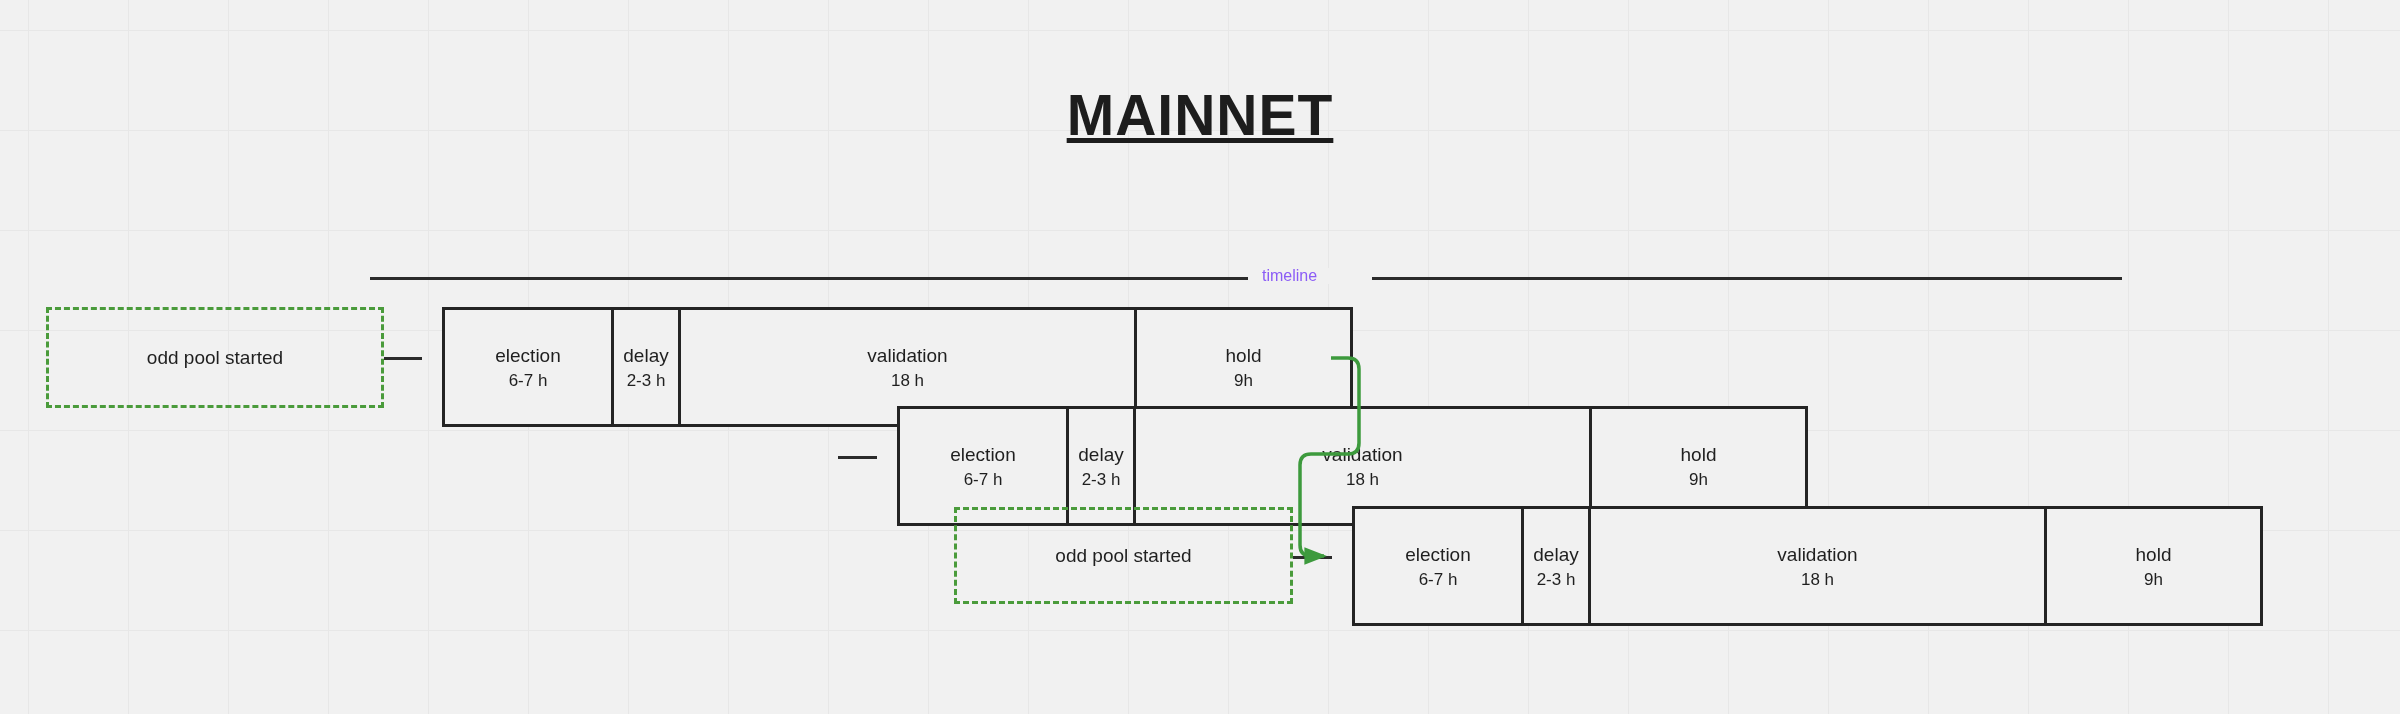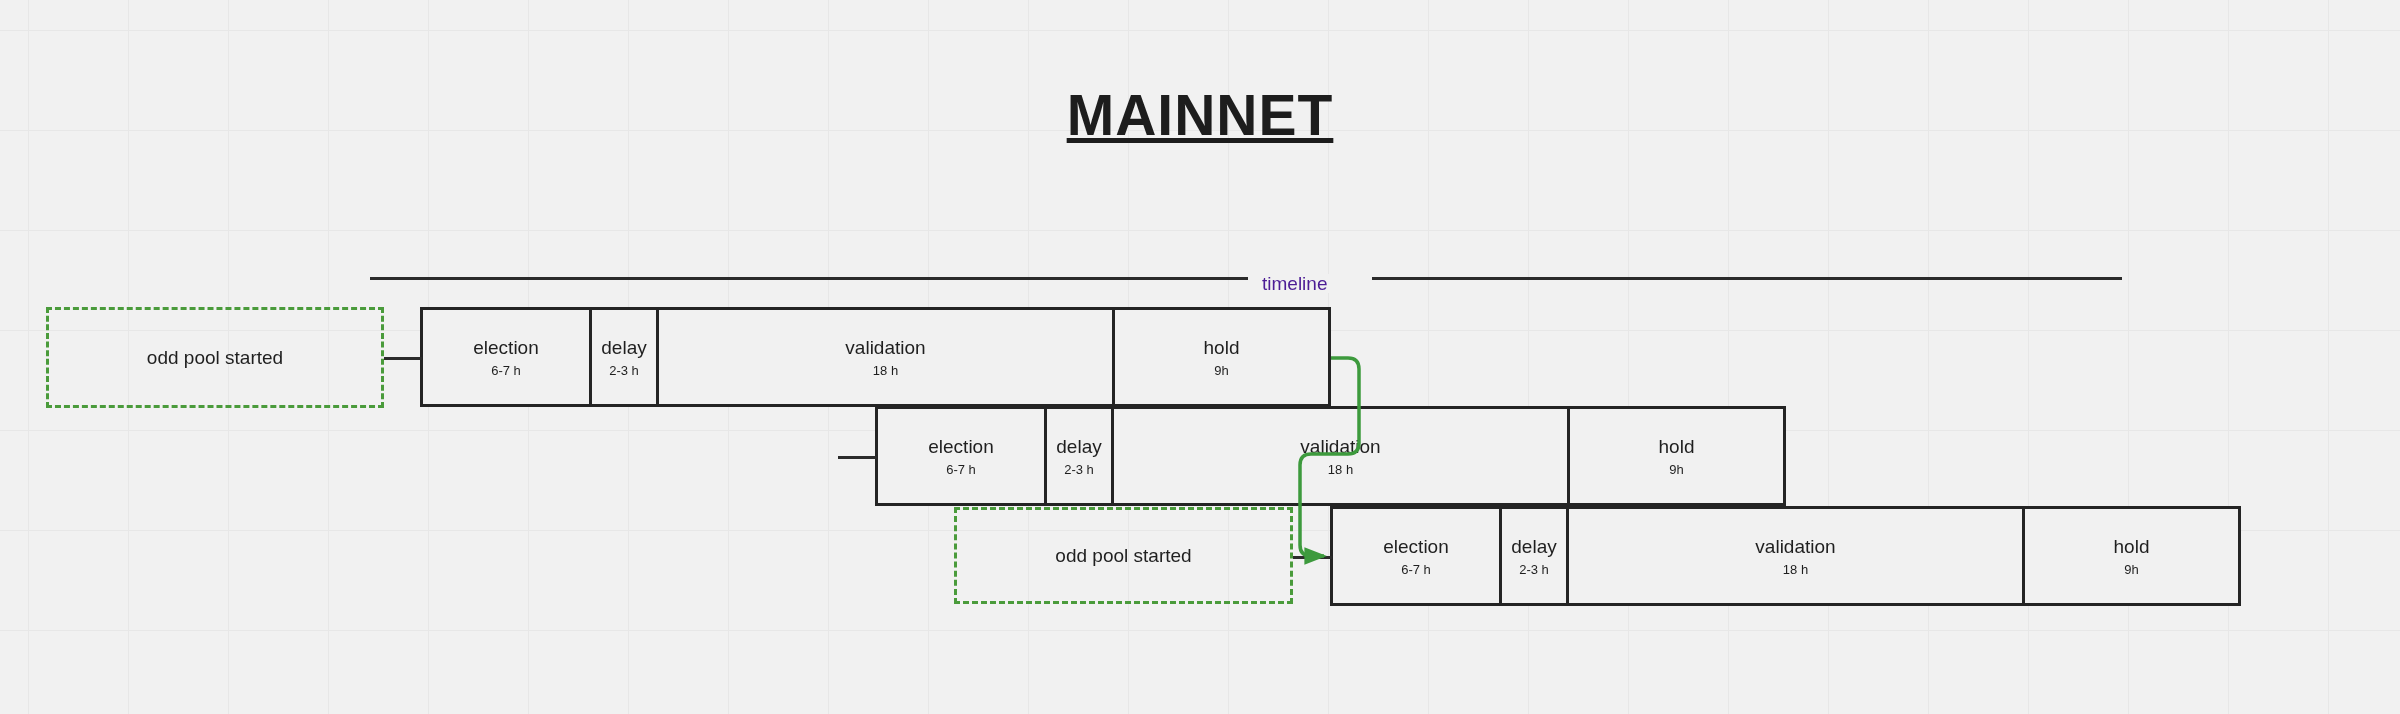--- a/index.html
+++ b/index.html
@@ -37,54 +37,54 @@
   }
 
   
   .axis-line {
     position: absolute;
     height: 0;
     border-top: 3px solid #2b2b2b;
   }
   #axis-label {
     position: absolute;
-    font-size: 19px;
-    color: #4c1d95;
+    font-size: 16px;
+    color: #8b5cf6;
     background: #f1f1f1;
     padding: 0 14px;
     line-height: 1;
     white-space: nowrap;
-    margin-top: 6px;
   }
 
   
   .phase-row {
     position: absolute;
     height: 100px;
   }
   .phase-box {
     position: absolute;
     top: 0;
-    height: 100px;
+    height: 120px;
     box-sizing: border-box;
     border: 3px solid #242424;
     background: #f1f1f1;
     display: flex;
     flex-direction: column;
     align-items: center;
     justify-content: center;
     gap: 7px;
+    margin-left: 22px;
   }
   .phase-name {
     font-size: 19px;
     color: #1f1f1f;
     line-height: 1;
   }
   .phase-dur {
-    font-size: 13px;
+    font-size: 17px;
     color: #1f1f1f;
     line-height: 1;
   }
 
   
   .note-box {
     position: absolute;
     box-sizing: border-box;
     display: flex;
     align-items: center;

